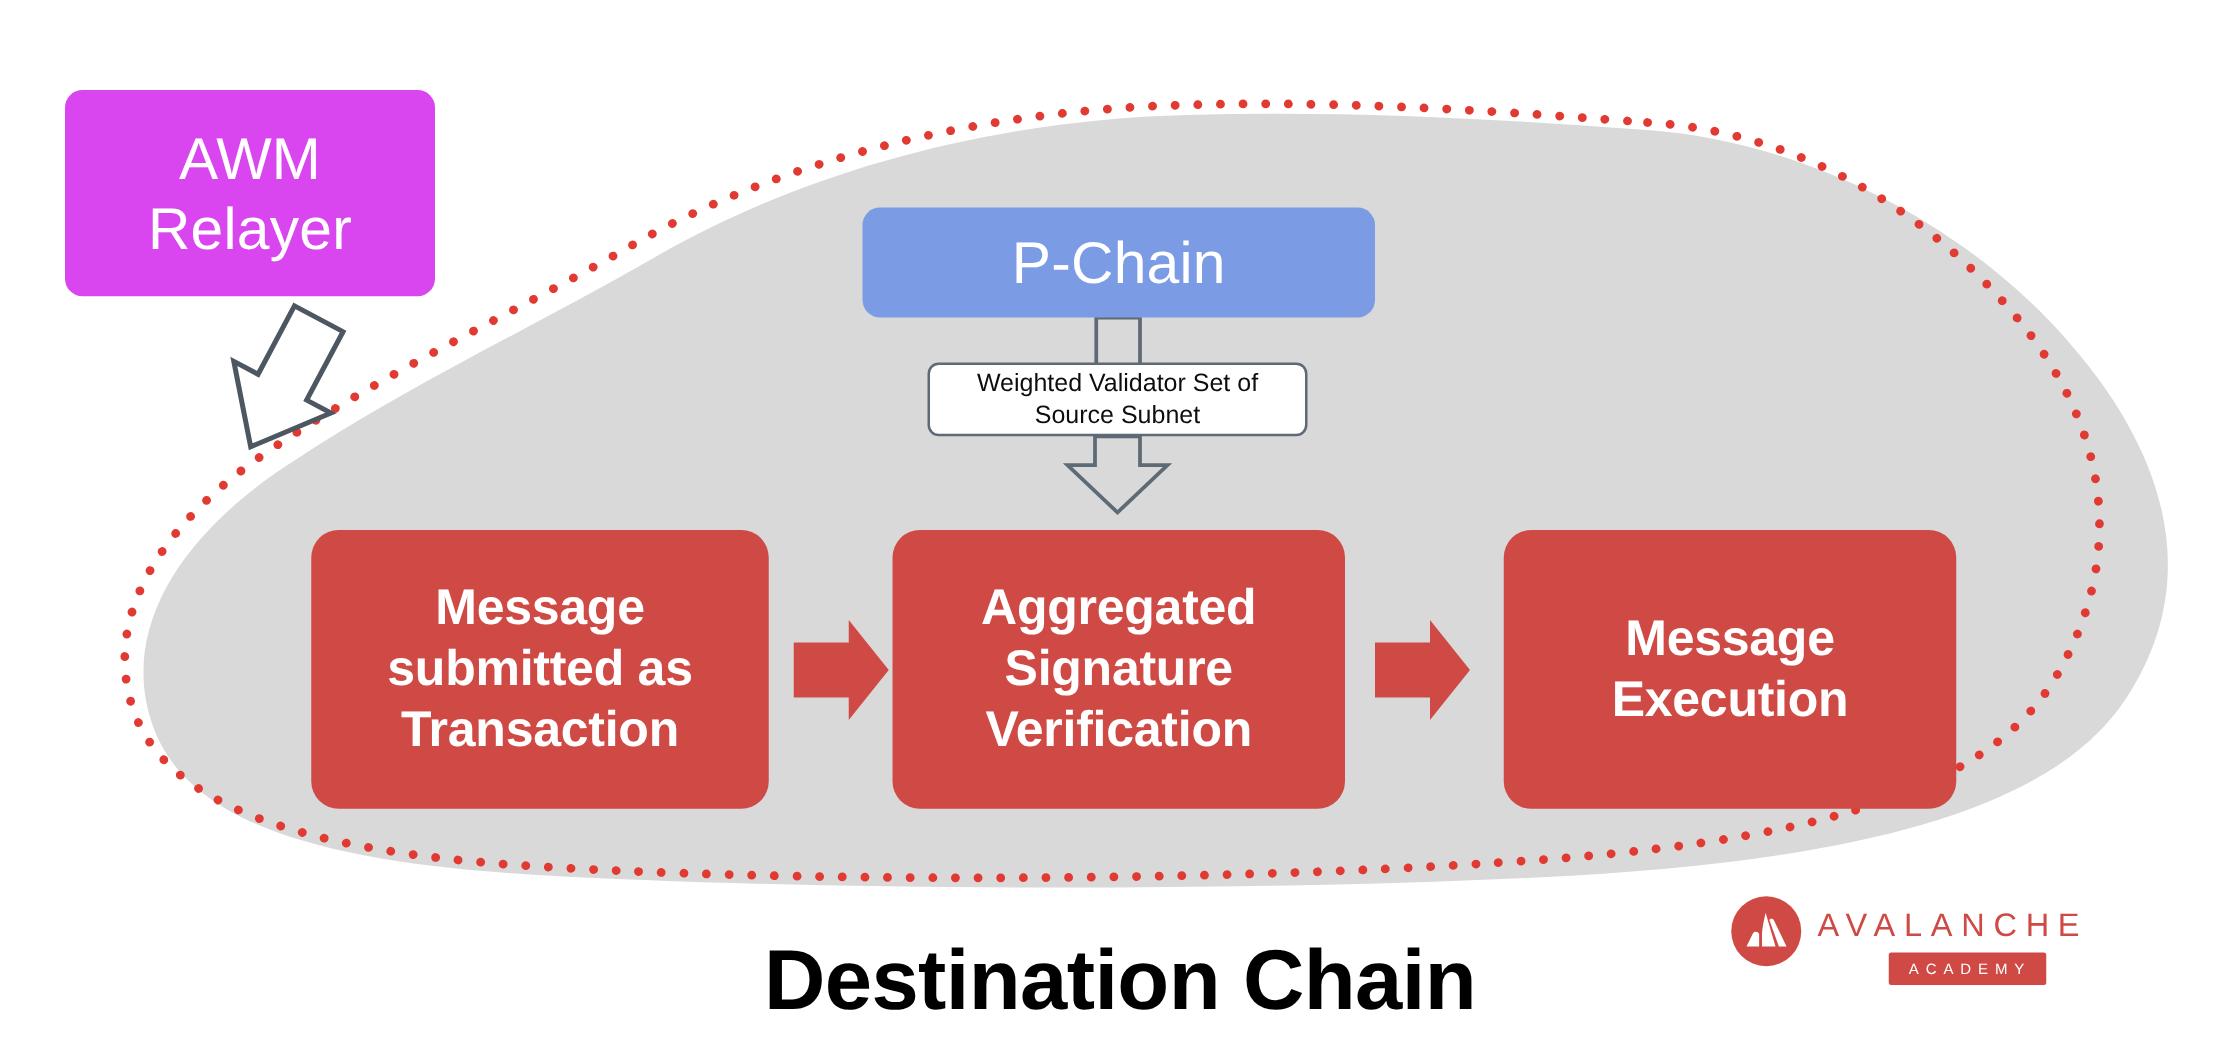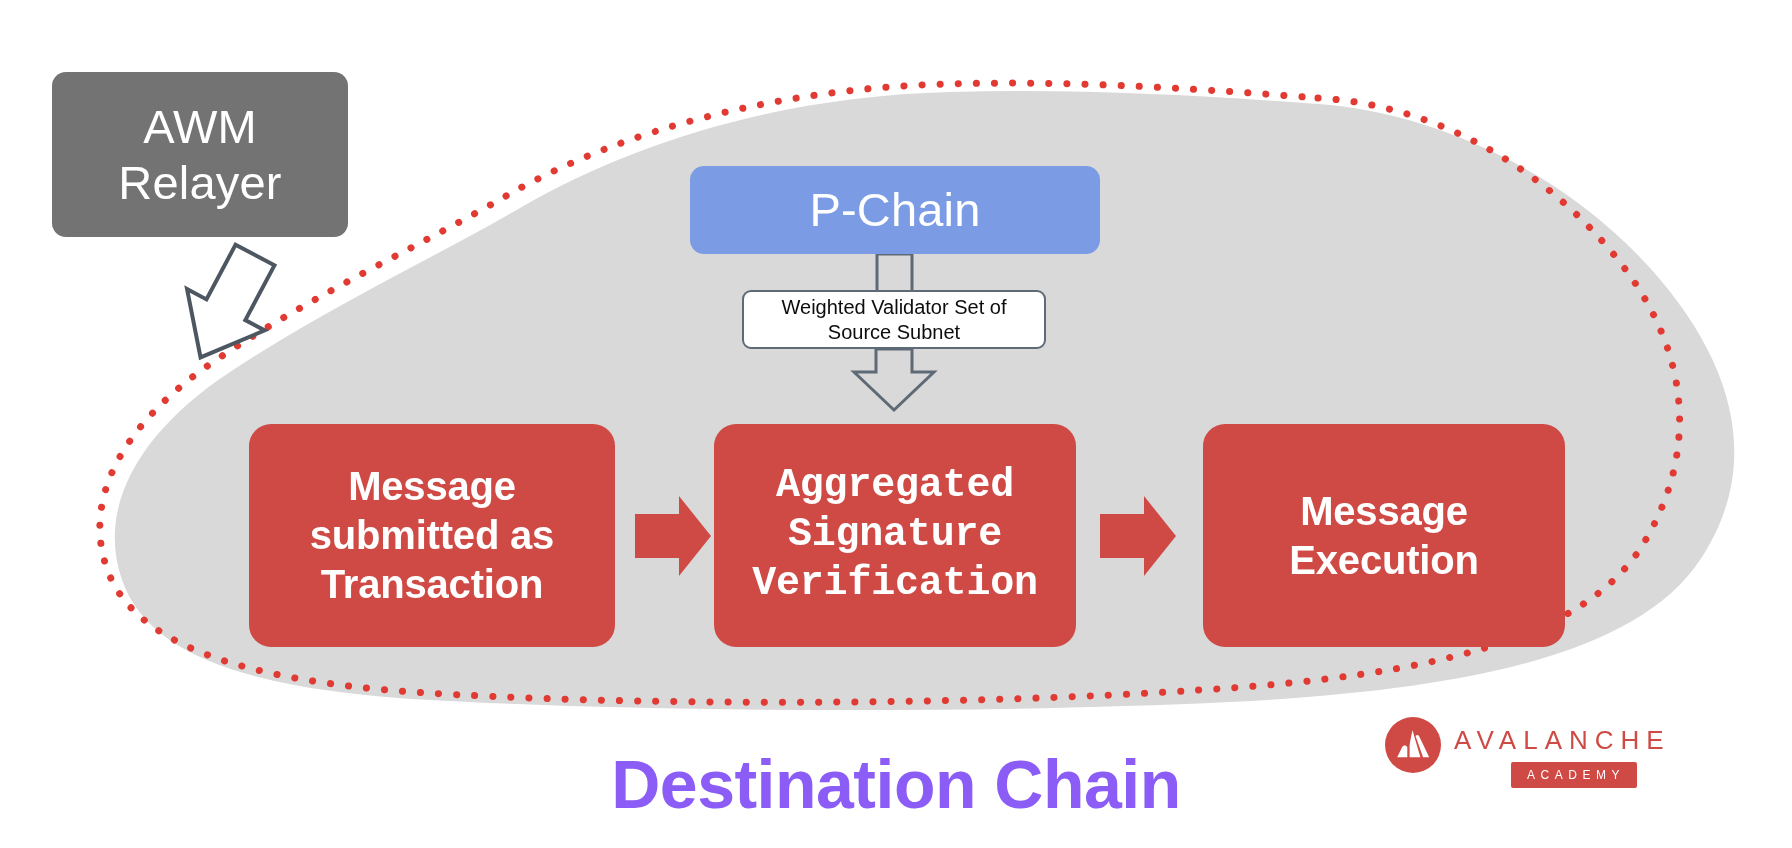--- a/index.html
+++ b/index.html
@@ -77,21 +77,21 @@
   #step-3 { left: 1203px; top: 424px; width: 362px; height: 223px; }
 
   
   #caption {
     position: absolute;
     left: 0; top: 745px;
     width: 1792px;
     text-align: center;
     font-size: 68px;
     font-weight: bold;
-    color: #8b5cf6;
+    color: #000000;
     letter-spacing: -0.5px;
   }
   #caption span { display: inline-block; }
 
   
   #avax-logo {
     position: absolute;
     left: 1385px; top: 716px;
     width: 280px; height: 74px;
     display: flex;
@@ -176,42 +176,42 @@
 
     <g>
       <path fill="#cf4a44" d="M 635 514 L 679 514 L 679 496 L 711 536 L 679 576 L 679 558 L 635 558 Z"></path>
     </g>
 
     <g>
       <path fill="#cf4a44" d="M 1100 514 L 1144 514 L 1144 496 L 1176 536 L 1144 576 L 1144 558 L 1100 558 Z"></path>
     </g>
   </svg>
 
-  <div class="node blue-box" id="awm-relayer" style="background:#737373;">
+  <div class="node blue-box" id="awm-relayer" style="background:#d946ef;">
     <span style="white-space:pre-line;">AWM
 Relayer</span>
   </div>
 
   <div class="node blue-box" id="p-chain" style="background:#7b9ce4;">
     <span style="white-space:pre-line;">P-Chain</span>
   </div>
 
   <div class="node" id="validator-set">
     <span style="white-space:pre-line;">Weighted Validator Set of
 Source Subnet</span>
   </div>
 
   <div class="node red-box" id="step-1" style="background:#cf4a44;">
     <span style="white-space:pre-line;">Message
 submitted as
 Transaction</span>
   </div>
 
   <div class="node red-box" id="step-2" style="background:#cf4a44;">
-    <span style="white-space:pre-line;font-family:Liberation Mono, monospace;">Aggregated
+    <span style="white-space:pre-line;">Aggregated
 Signature
 Verification</span>
   </div>
 
   <div class="node red-box" id="step-3" style="background:#cf4a44;">
     <span style="white-space:pre-line;">Message
 Execution</span>
   </div>
 
   <div id="caption">

